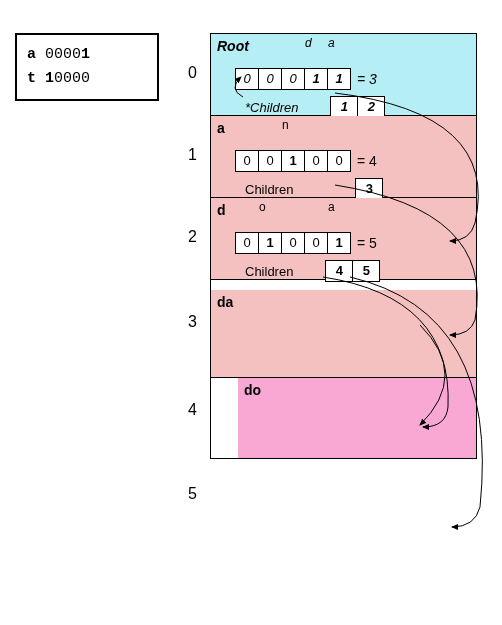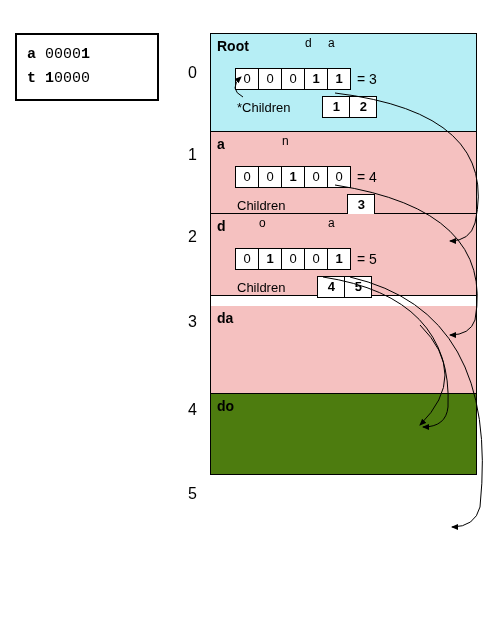--- a/index.html
+++ b/index.html
@@ -47,21 +47,21 @@
   }
   .node {
     border-bottom: 1px solid #000;
     padding: 4px 6px 6px 6px;
     box-sizing: border-box;
     position: relative;
   }
   .node:last-child { border-bottom: none; }
   .bg-cyan  { background: #b6eef5; }
   .bg-pink  { background: #f5c1c0; }
-  .bg-green { background: #4d7c0f; }
+  .bg-green { background: #f9a8d4; margin-left: 27px; }
   .node-title { font-weight: bold; font-size: 14px; margin-bottom: 2px; }
   .bit-labels {
     position: absolute;
     top: 2px;
     font-size: 12px;
   }
   .bits-row {
     display: flex;
     align-items: center;
     margin-left: 18px;
@@ -79,21 +79,21 @@
     text-align: center;
     border-right: 1px solid #000;
     font-size: 13px;
   }
   .bits span:last-child { border-right: none; }
   .bits span.b1 { font-weight: bold; }
   .eq { margin-left: 6px; font-size: 14px; }
   .children-row {
     display: flex;
     align-items: center;
-    margin-left: 20px;
+    margin-left: 28px;
     margin-top: 6px;
   }
   .children-label { font-size: 13px; margin-right: 4px; }
   .children-cells {
     display: flex;
     border: 1px solid #000;
     background: #fff;
   }
   .children-cells span {
     width: 26px;
@@ -126,21 +126,21 @@
   <div id="indices">
       <div class="idx" style="left: 162px; top: 49px;">0</div>
       <div class="idx" style="left: 162px; top: 131px;">1</div>
       <div class="idx" style="left: 162px; top: 213px;">2</div>
       <div class="idx" style="left: 162px; top: 298px;">3</div>
       <div class="idx" style="left: 162px; top: 386px;">4</div>
       <div class="idx" style="left: 162px; top: 470px;">5</div>
     </div>
 
   <div class="col" id="col">
-      <div class="node bg-cyan" style="height: 98px;">
+      <div class="node bg-cyan" style="height: 82px; font-style: italic;">
         <div class="node-title">Root</div>
         <div class="bit-labels" style="left: 94px;">d</div>
         <div class="bit-labels" style="left: 117px;">a</div>
         <div class="bits-row" style="margin-top: 14px;">
           <div class="bits">
             <span>0</span>
             <span>0</span>
             <span>0</span>
             <span class="b1">1</span>
             <span class="b1">1</span>

